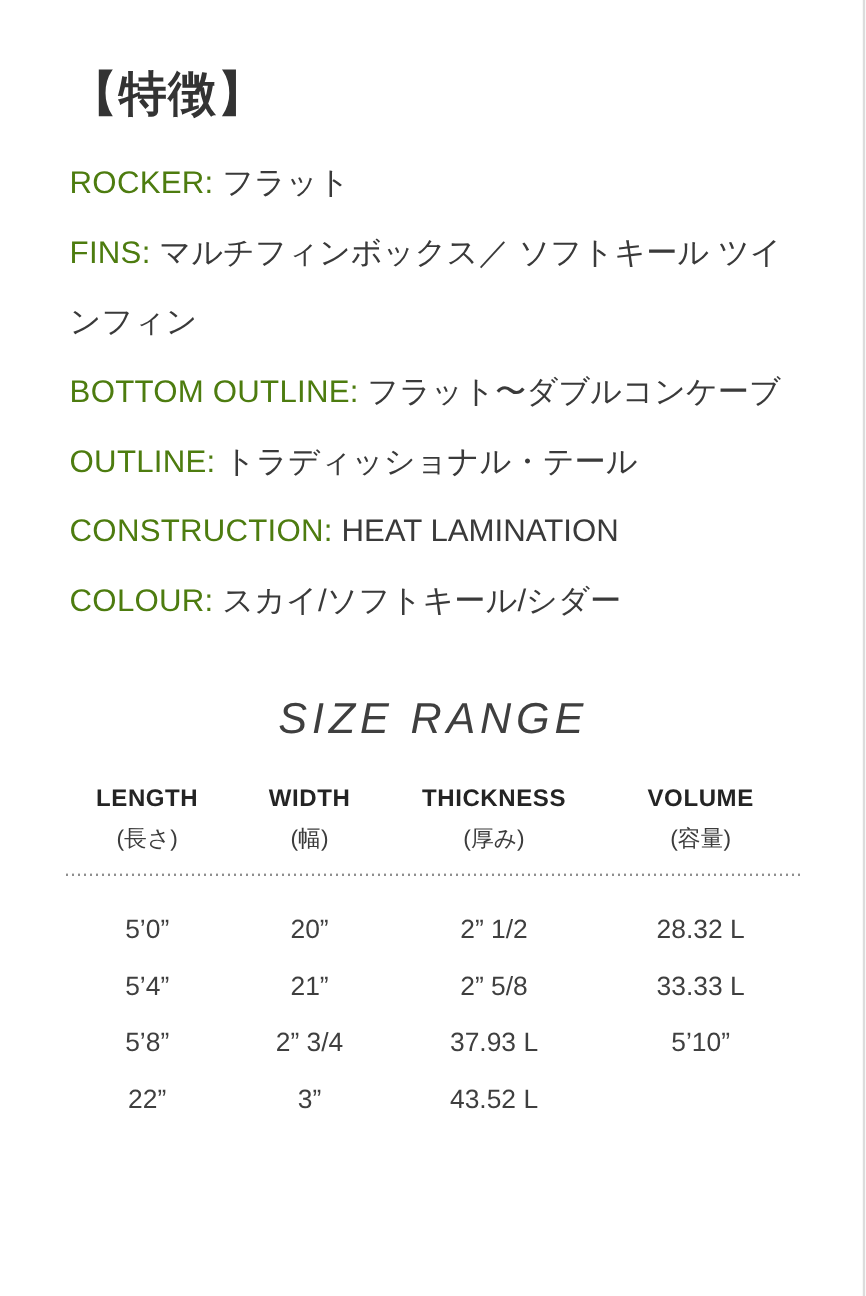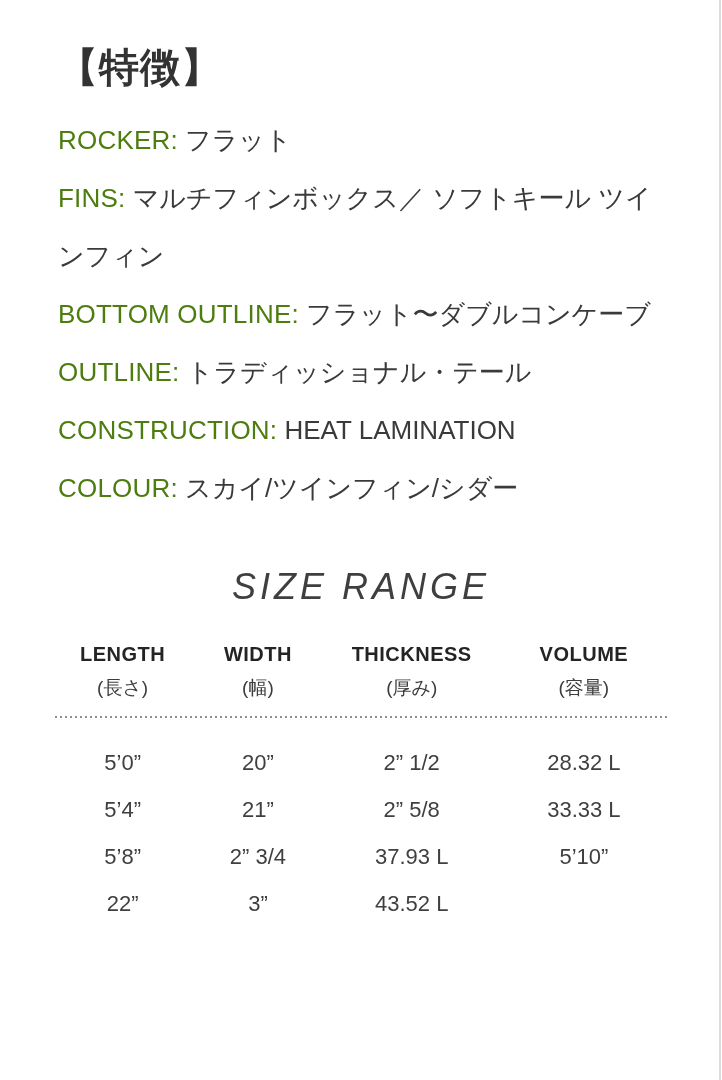--- a/index.html
+++ b/index.html
@@ -25,21 +25,21 @@
 
   
   .features {
     padding: 43px 48px 0 58px;
   }
   .features-heading {
     font-size: 40px;
     font-weight: 700;
     color: #333333;
     line-height: 48px;
-    margin: 0 0 20px 0;
+    margin: 12px 0 20px 0;
     letter-spacing: 1px;
   }
   .spec {
     margin: 0;
     max-width: 615px;
     font-size: 26px;
     line-height: 58px;
     font-weight: 400;
     color: #3a3a3a;
   }
@@ -117,21 +117,21 @@
   <p class="spec"><b>ROCKER:</b> <span>フラット</span></p>
 
   <p class="spec"><b>FINS:</b> <span>マルチフィンボックス／ ソフトキール ツインフィン</span></p>
 
   <p class="spec"><b>BOTTOM OUTLINE:</b> <span>フラット〜ダブルコンケーブ</span></p>
 
   <p class="spec"><b>OUTLINE:</b> <span>トラディッショナル・テール</span></p>
 
   <p class="spec"><b>CONSTRUCTION:</b> <span>HEAT LAMINATION</span></p>
 
-  <p class="spec"><b>COLOUR:</b> <span>スカイ/ツインフィン/シダー</span></p>
+  <p class="spec"><b>COLOUR:</b> <span>スカイ/ソフトキール/シダー</span></p>
 </div>
 
 <div class="size-range">
   <div class="size-range-title">SIZE RANGE</div>
 
   <div class="size-table">
     <div class="hcell">
       <div class="en">LENGTH</div>
       <div class="ja">(長さ)</div>
     </div>

